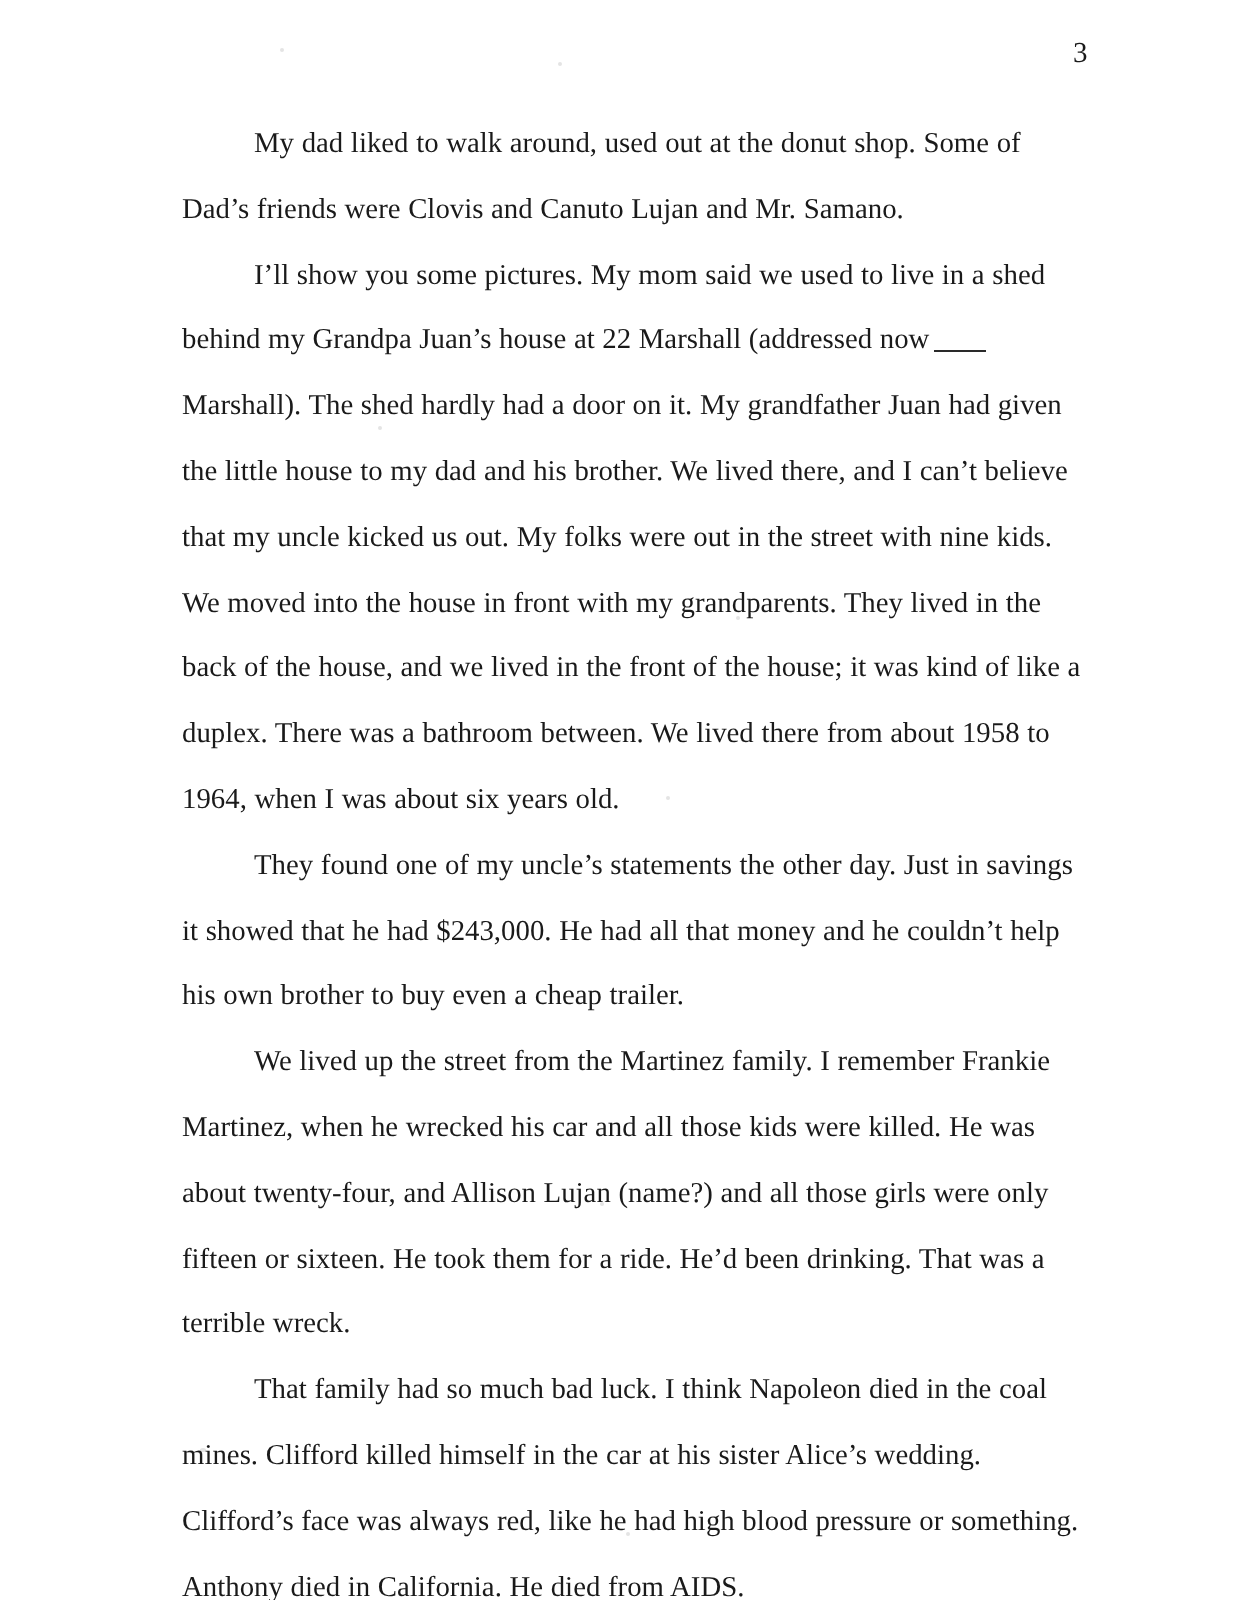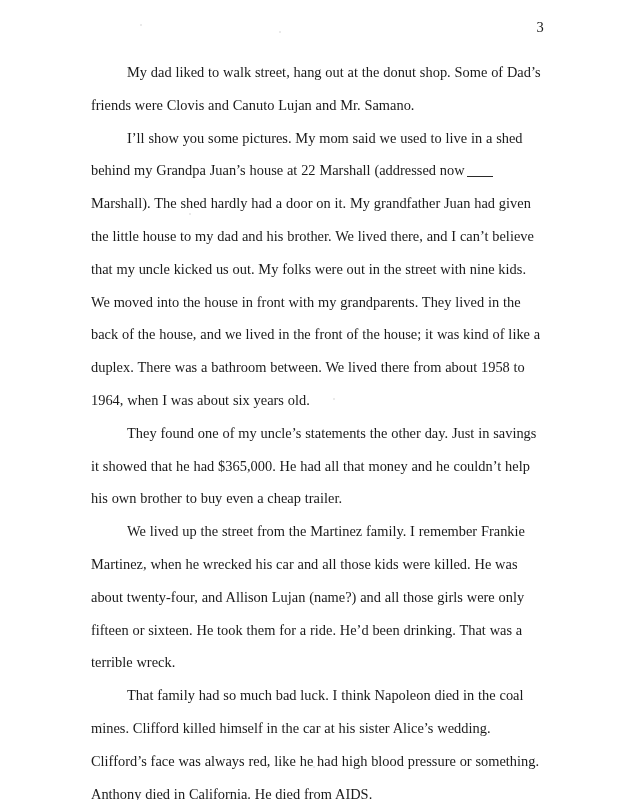--- a/index.html
+++ b/index.html
@@ -79,24 +79,24 @@
   <div class="speck" style="left:368px; top:308px; width:2px; height:2px;"></div>
   <div class="speck" style="left:333px; top:398px; width:2px; height:2px;"></div>
   <div class="speck" style="left:300px; top:601px; width:2px; height:2px;"></div>
   <div class="speck" style="left:100px; top:724px; width:3px; height:2px;"></div>
   <div class="speck" style="left:313px; top:766px; width:2px; height:2px;"></div>
 
   <div class="page-number">3</div>
 
   <div class="body-column">
 
-    <p class="para">My dad liked to walk street, hang out at the donut shop. Some of Dad’s friends were Clovis and Canuto Lujan and Mr. Samano.</p>
+    <p class="para">My dad liked to walk around, used out at the donut shop. Some of Dad’s friends were Clovis and Canuto Lujan and Mr. Samano.</p>
 
     <p class="para"><span>I’ll show you some pictures. My mom said we used to live in a shed behind my Grandpa Juan’s house at 22 Marshall (addressed now</span><span class="blank-fill"></span><span>Marshall). The shed hardly had a door on it. My grandfather Juan had given the little house to my dad and his brother. We lived there, and I can’t believe that my uncle kicked us out. My folks were out in the street with nine kids. We moved into the house in front with my grandparents. They lived in the back of the house, and we lived in the front of the house; it was kind of like a duplex. There was a bathroom between. We lived there from about 1958 to 1964, when I was about six years old.</span></p>
 
-    <p class="para">They found one of my uncle’s statements the other day. Just in savings it showed that he had $365,000. He had all that money and he couldn’t help his own brother to buy even a cheap trailer.</p>
+    <p class="para">They found one of my uncle’s statements the other day. Just in savings it showed that he had $243,000. He had all that money and he couldn’t help his own brother to buy even a cheap trailer.</p>
 
     <p class="para">We lived up the street from the Martinez family. I remember Frankie Martinez, when he wrecked his car and all those kids were killed. He was about twenty-four, and Allison Lujan (name?) and all those girls were only fifteen or sixteen. He took them for a ride. He’d been drinking. That was a terrible wreck.</p>
 
     <p class="para">That family had so much bad luck. I think Napoleon died in the coal mines. Clifford killed himself in the car at his sister Alice’s wedding. Clifford’s face was always red, like he had high blood pressure or something. Anthony died in California. He died from AIDS.</p>
 
   </div>
 </div>
 
 </body></html>

